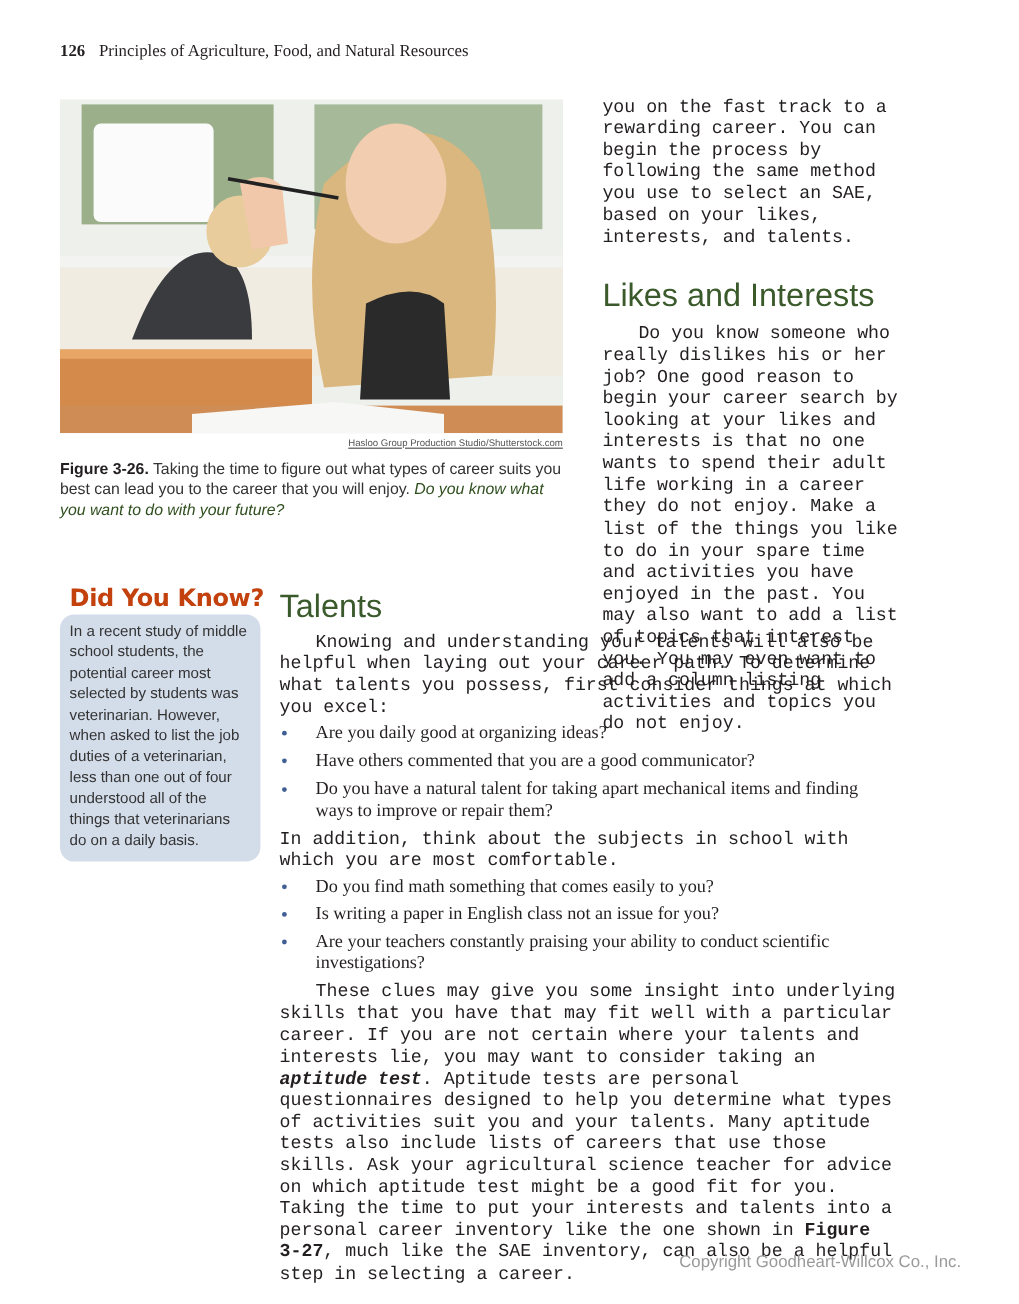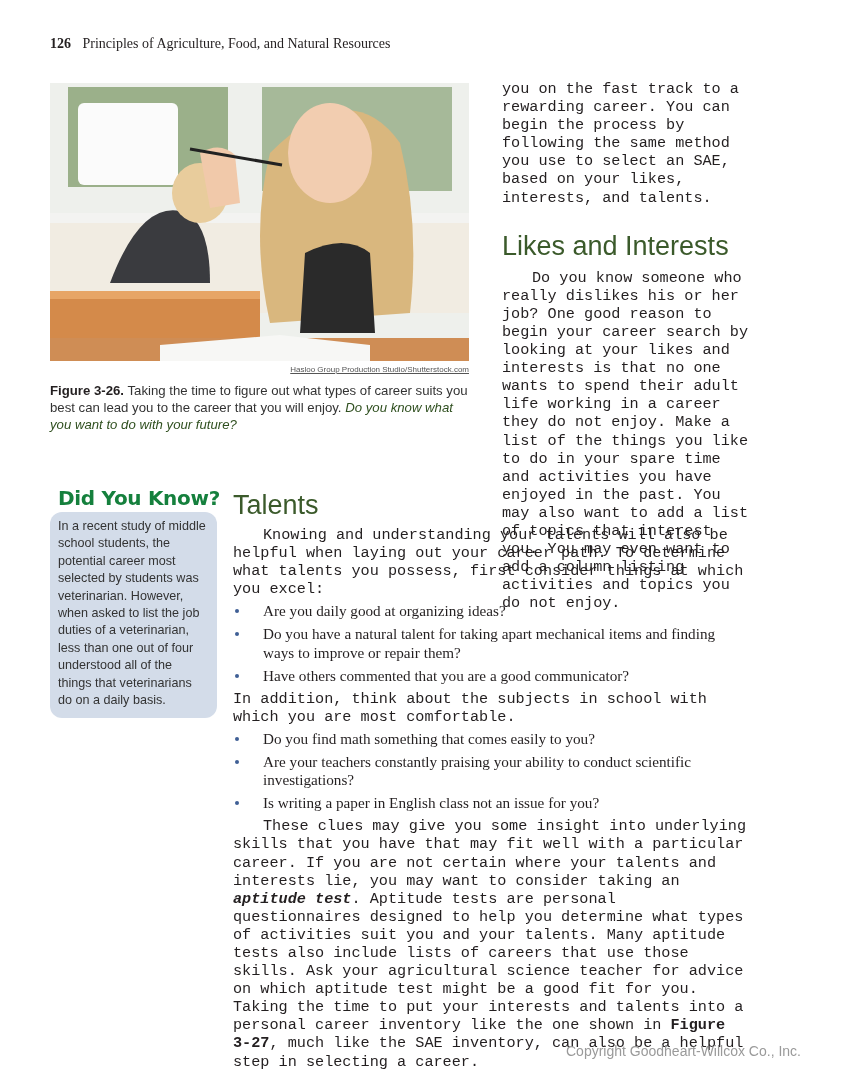--- a/index.html
+++ b/index.html
@@ -15,21 +15,21 @@
     .caption { position: absolute; left: 50px; top: 382px; width: 420px; font-size: 13.2px; line-height: 17px; color: #333; }
     .caption b { color: #231f20; }
     .caption .q { font-style: italic; color: #2f4f1f; }
 
     .col-right { position: absolute; left: 502px; top: 80px; width: 255px; font-size: 15.2px; line-height: 18.1px; }
     .h-green { font-family: "Liberation Sans", "DejaVu Sans", sans-serif; color: #3b5a2b; font-weight: normal; margin: 0; }
     .h-likes { font-size: 27px; line-height: 30px; margin: 24px 0 8px 0; }
     .indent { text-indent: 30px; }
     p { margin: 0; font-family: Liberation Mono, monospace; }
 
-    .dyk-title { position: absolute; left: 58px; top: 486px; font-family: "DejaVu Sans", "Liberation Sans", sans-serif; font-weight: bold; color: #15803d; font-size: 20px; letter-spacing: -0.3px; }
+    .dyk-title { position: absolute; left: 58px; top: 486px; font-family: "DejaVu Sans", "Liberation Sans", sans-serif; font-weight: bold; color: #c2410c; font-size: 20px; letter-spacing: -0.3px; }
     .dyk-box { position: absolute; left: 50px; top: 512px; width: 167px; height: 206px; background: #d3dce9; border-radius: 12px; padding: 6px 8px; box-sizing: border-box; font-size: 12.6px; line-height: 17.4px; color: #333; }
 
     .main { position: absolute; left: 233px; top: 490px; width: 515px; font-size: 15.2px; line-height: 18.1px; }
     .h-talents { font-size: 27px; line-height: 30px; margin: 0 0 6px 0; }
     ul.bullets { list-style: none; margin: 4px 0 4px 0; padding: 0; }
     ul.bullets li { position: relative; padding-left: 30px; margin-bottom: 5px; }
     ul.bullets li .dot { position: absolute; left: 2px; top: 7px; width: 4px; height: 4px; border-radius: 50%; background: #3f5f95; }
 
     .copyright { position: absolute; left: 566px; top: 1043px; font-size: 14px; color: #9a9a9a; }
   </style>
@@ -78,25 +78,25 @@
 <div class="dyk-title">Did You Know?</div>
 <div class="dyk-box sans">
   <span>In a recent study of middle school students, the potential career most selected by students was veterinarian. However, when asked to list the job duties of a veterinarian, less than one out of four understood all of the things that veterinarians do on a daily basis.</span>
 </div>
 
 <div class="main serif">
   <h2 class="h-green h-talents">Talents</h2>
   <p class="indent">Knowing and understanding your talents will also be helpful when laying out your career path. To determine what talents you possess, first consider things at which you excel:</p>
   <ul class="bullets">
     <li><span class="dot"></span><span>Are you daily good at organizing ideas?</span></li>
+    <li><span class="dot"></span><span>Have others commented that you are a good communicator?</span></li>
     <li><span class="dot"></span><span>Do you have a natural talent for taking apart mechanical items and finding ways to improve or repair them?</span></li>
-    <li><span class="dot"></span><span>Have others commented that you are a good communicator?</span></li>
   </ul>
   <p>In addition, think about the subjects in school with which you are most comfortable.</p>
   <ul class="bullets">
     <li><span class="dot"></span><span>Do you find math something that comes easily to you?</span></li>
+    <li><span class="dot"></span><span>Is writing a paper in English class not an issue for you?</span></li>
     <li><span class="dot"></span><span>Are your teachers constantly praising your ability to conduct scientific investigations?</span></li>
-    <li><span class="dot"></span><span>Is writing a paper in English class not an issue for you?</span></li>
   </ul>
   <p class="indent"><span>These clues may give you some insight into underlying skills that you have that may fit well with a particular career. If you are not certain where your talents and interests lie, you may want to consider taking an </span><b><i>aptitude test</i></b><span>. Aptitude tests are personal questionnaires designed to help you determine what types of activities suit you and your talents. Many aptitude tests also include lists of careers that use those skills. Ask your agricultural science teacher for advice on which aptitude test might be a good fit for you. Taking the time to put your interests and talents into a personal career inventory like the one shown in </span><b>Figure 3-27</b><span>, much like the SAE inventory, can also be a helpful step in selecting a career.</span></p>
 </div>
 
 <div class="copyright sans">Copyright Goodheart-Willcox Co., Inc.</div>
 
 </body></html>

